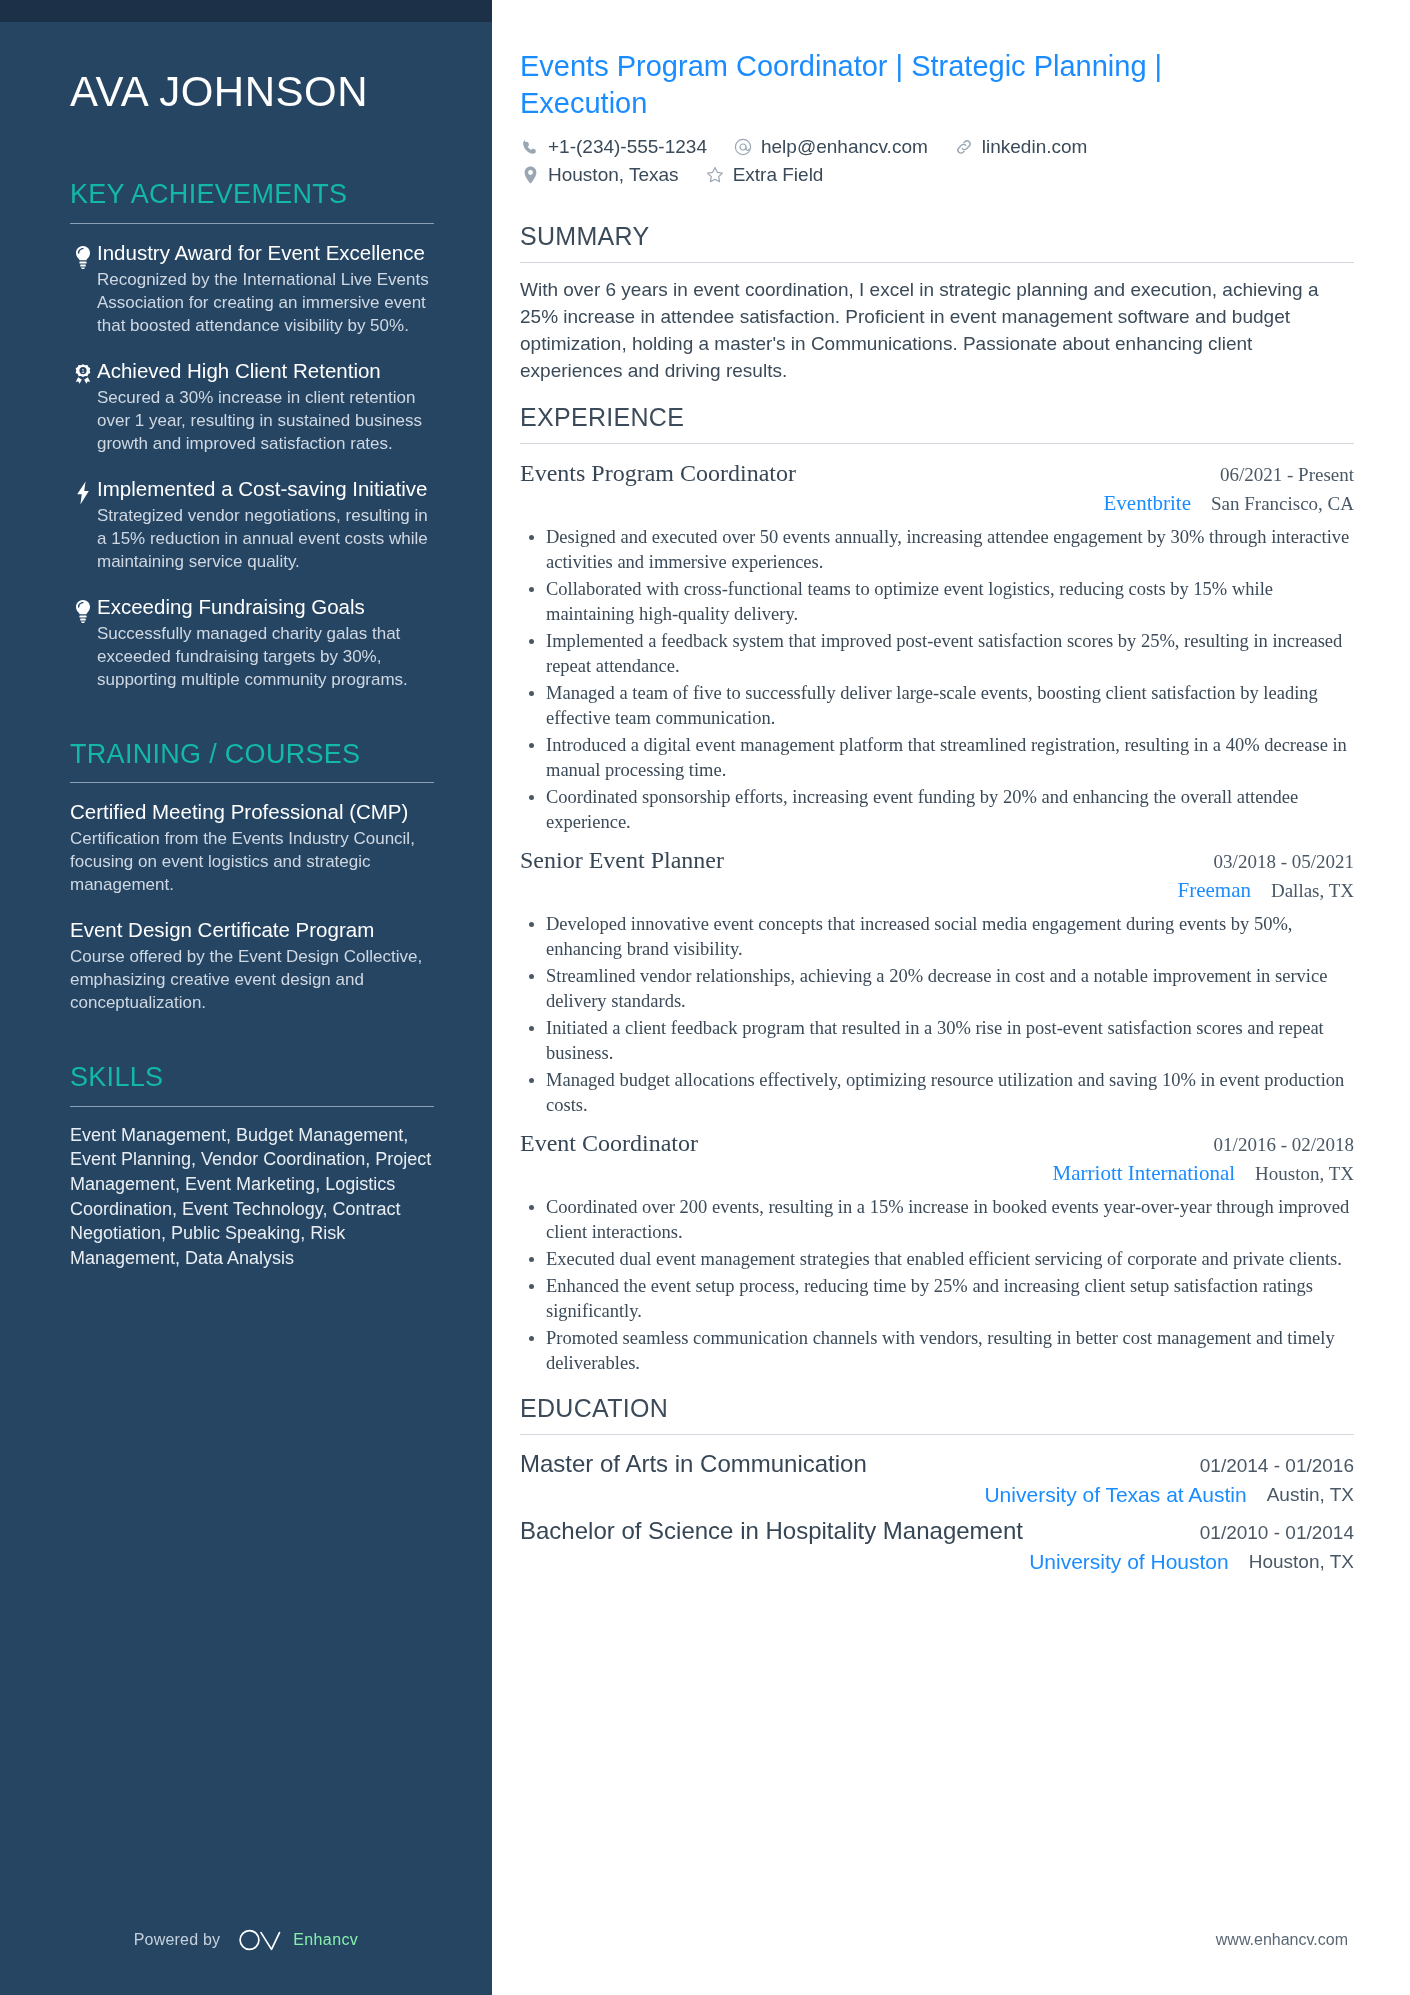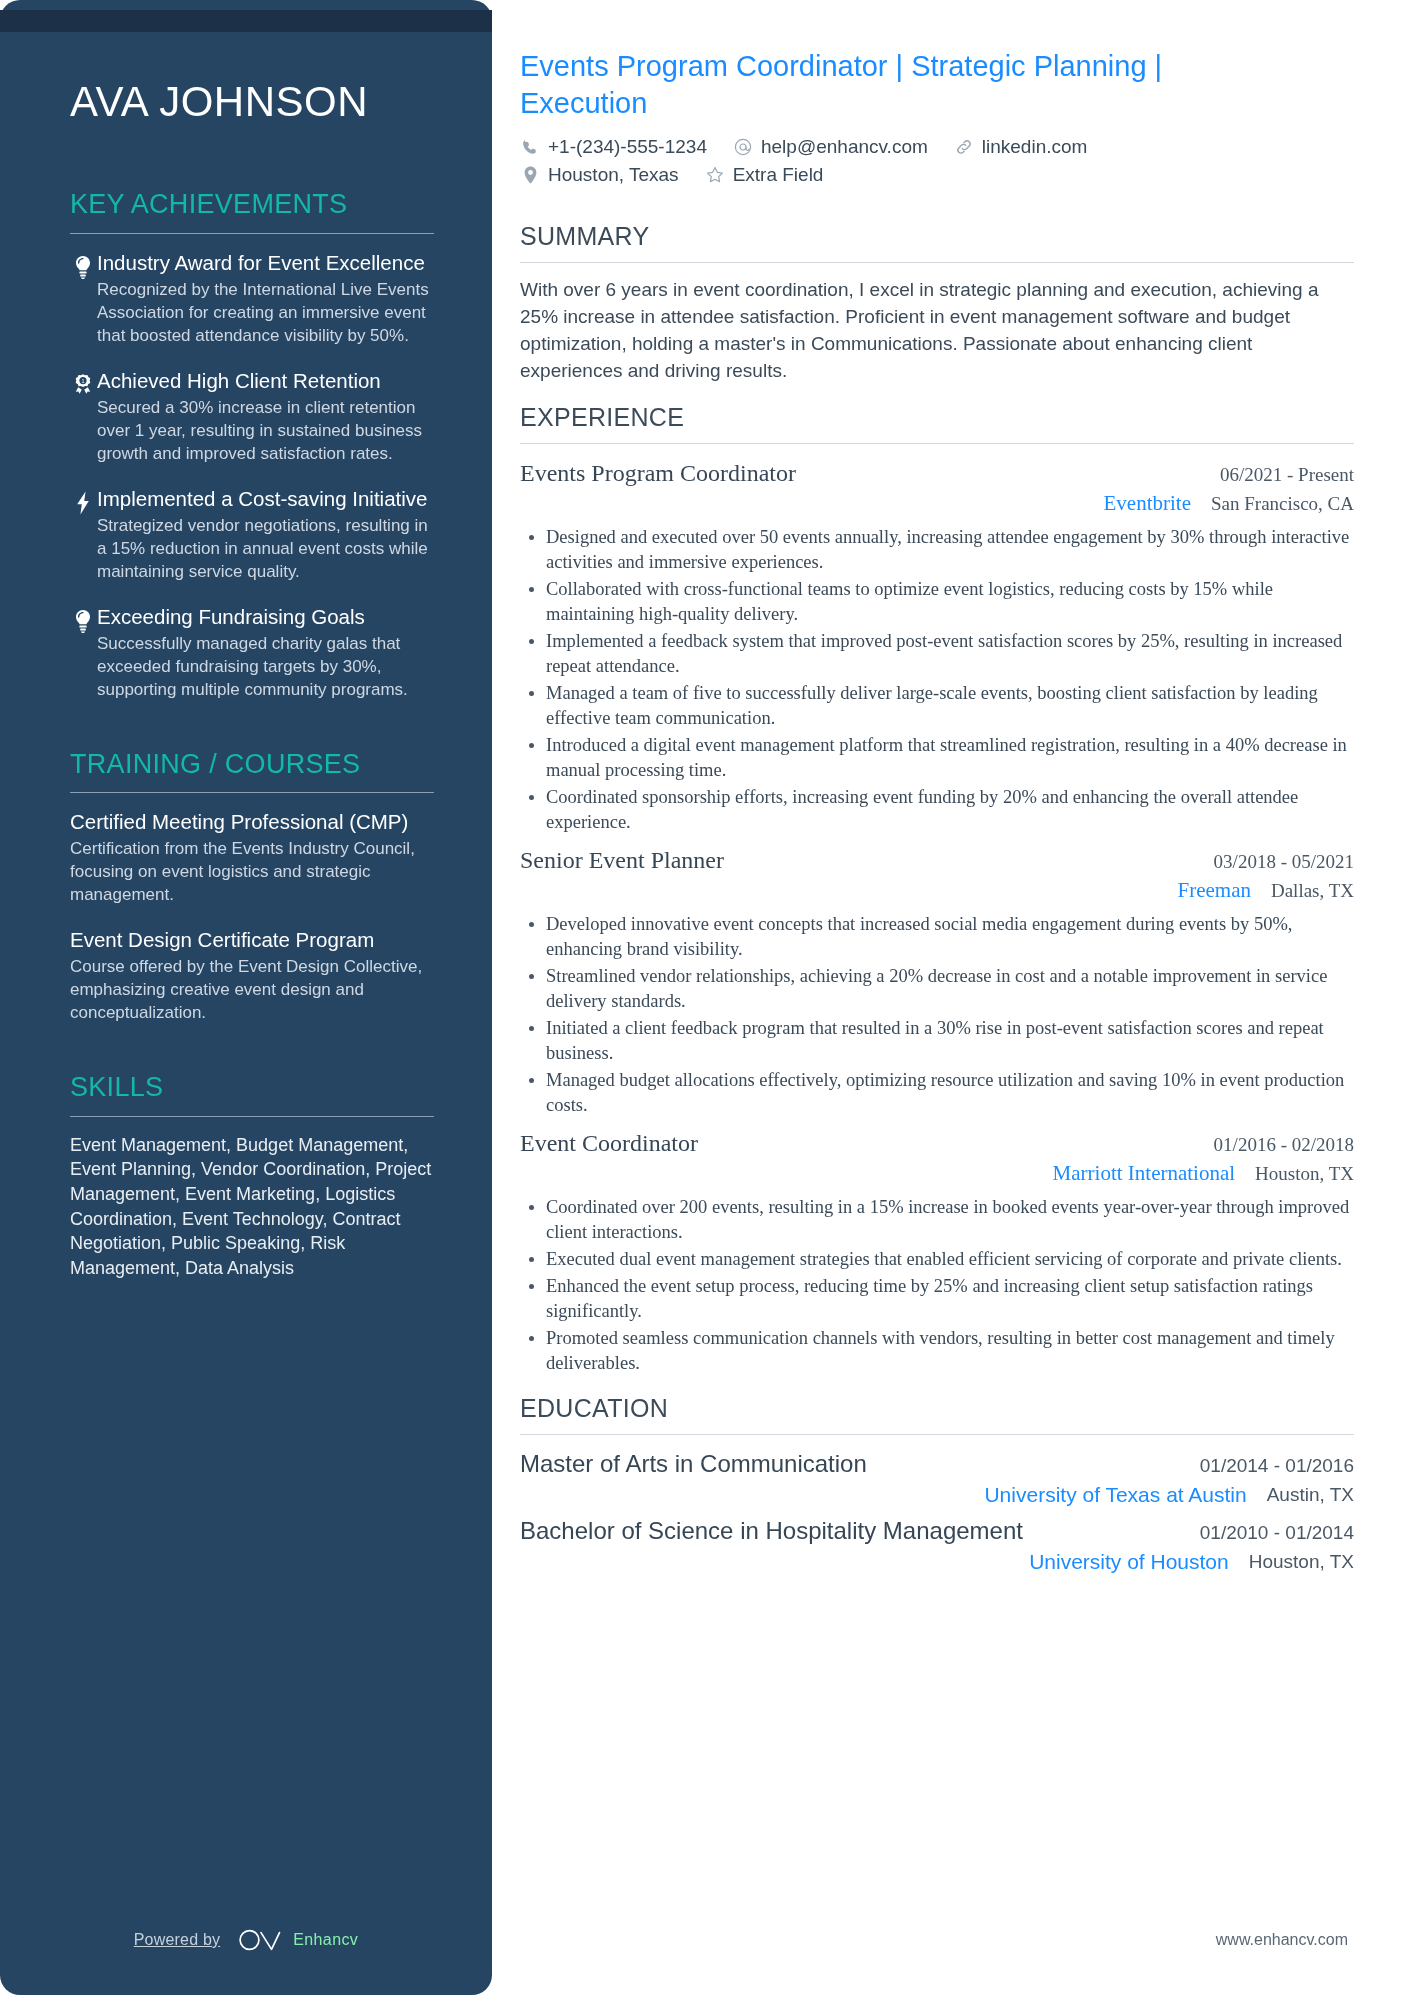--- a/index.html
+++ b/index.html
@@ -20,22 +20,21 @@
     overflow: hidden;
   }
 
   
   .sidebar {
     width: 492px;
     background: #254563;
     color: #ffffff;
     position: relative;
     flex: 0 0 492px;
-    padding: 10px 0 0 0;
-    border-radius: 20px;
+    padding: 0 0 0 0;
   }
   .sidebar-topstrip {
     height: 22px;
     background: #1c3047;
     width: 100%;
   }
   .sidebar-inner {
     padding: 0 58px 0 70px;
   }
   .name {
@@ -118,21 +117,20 @@
     width: 100%;
     display: flex;
     align-items: center;
     justify-content: center;
     gap: 18px;
   }
   .powered-by {
     font-size: 16px;
     color: #c6d1dc;
     letter-spacing: 0.2px;
-    text-decoration: underline;
   }
   .enhancv-logo {
     display: flex;
     align-items: center;
     gap: 11px;
   }
   .enhancv-word {
     font-size: 16px;
     color: #86efac;
     letter-spacing: 0.4px;

